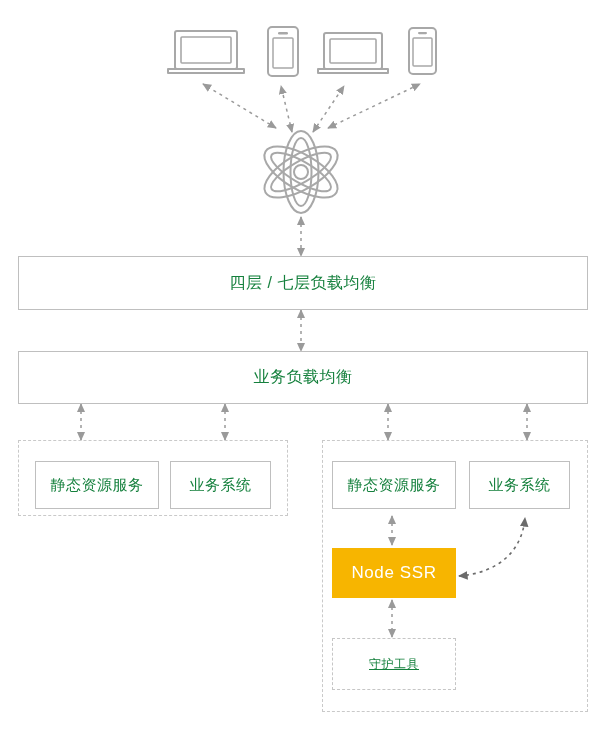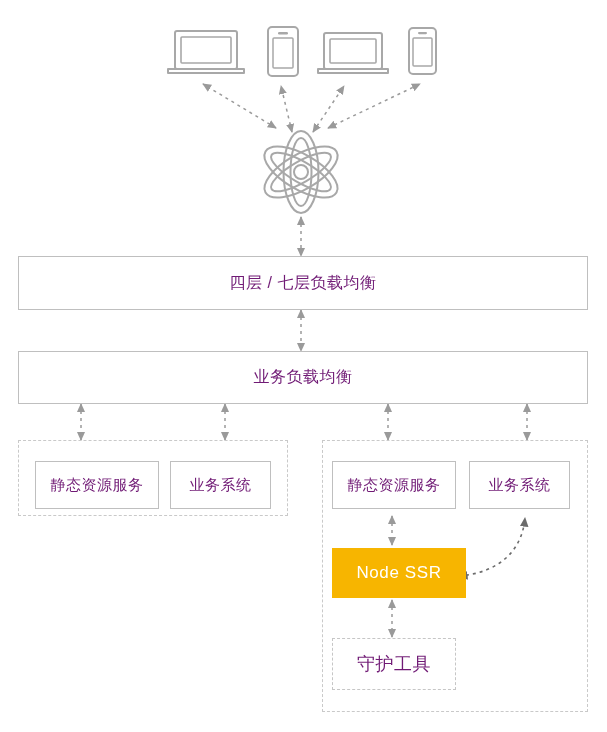--- a/index.html
+++ b/index.html
@@ -24,21 +24,21 @@
     width: 607px;
     height: 732px;
     pointer-events: none;
   }
   .node {
     position: absolute;
     box-sizing: border-box;
     display: flex;
     align-items: center;
     justify-content: center;
-    color: #701a75;
+    color: #15803d;
     letter-spacing: 0.5px;
   }
   .solid-box {
     border: 1px solid #bfbfbf;
     background: #ffffff;
   }
   .dashed-box {
     border: 1px dashed #c6c6c6;
     background: transparent;
   }
@@ -56,21 +56,22 @@
     align-items: center;
   }
   .ssr {
     background: #F7B500;
     border: none;
     color: #ffffff;
     font-size: 17px;
     letter-spacing: 0.6px;
   }
   .guard {
-    font-size: 18px;
+    font-size: 12px;
+    text-decoration: underline;
   }
 </style>
 </head>
 <body>
 
 <div id="stage">
 
   <svg id="svg-layer" viewBox="0 0 607 732">
     <defs>
       <marker id="ah" markerWidth="7" markerHeight="7" refX="5.4" refY="3" orient="auto">
@@ -179,21 +180,21 @@
   <div class="dashed-group" style="left:322px; top:440px; width:266px; height:272px;"></div>
 
   <div class="node solid-box svc" style="left:332px; top:461px; width:124px; height:48px;">
     <span>静态资源服务</span>
   </div>
 
   <div class="node solid-box svc" style="left:469px; top:461px; width:101px; height:48px;">
     <span>业务系统</span>
   </div>
 
-  <div class="node ssr" style="left:332px; top:548px; width:134px; height:50px;">
+  <div class="node ssr" style="left:332px; top:548px; width:124px; height:50px;">
     <span>Node SSR</span>
   </div>
 
   <div class="node dashed-box guard" style="left:332px; top:638px; width:124px; height:52px;">
     <span>守护工具</span>
   </div>
 
 </div>
 
 </body></html>

